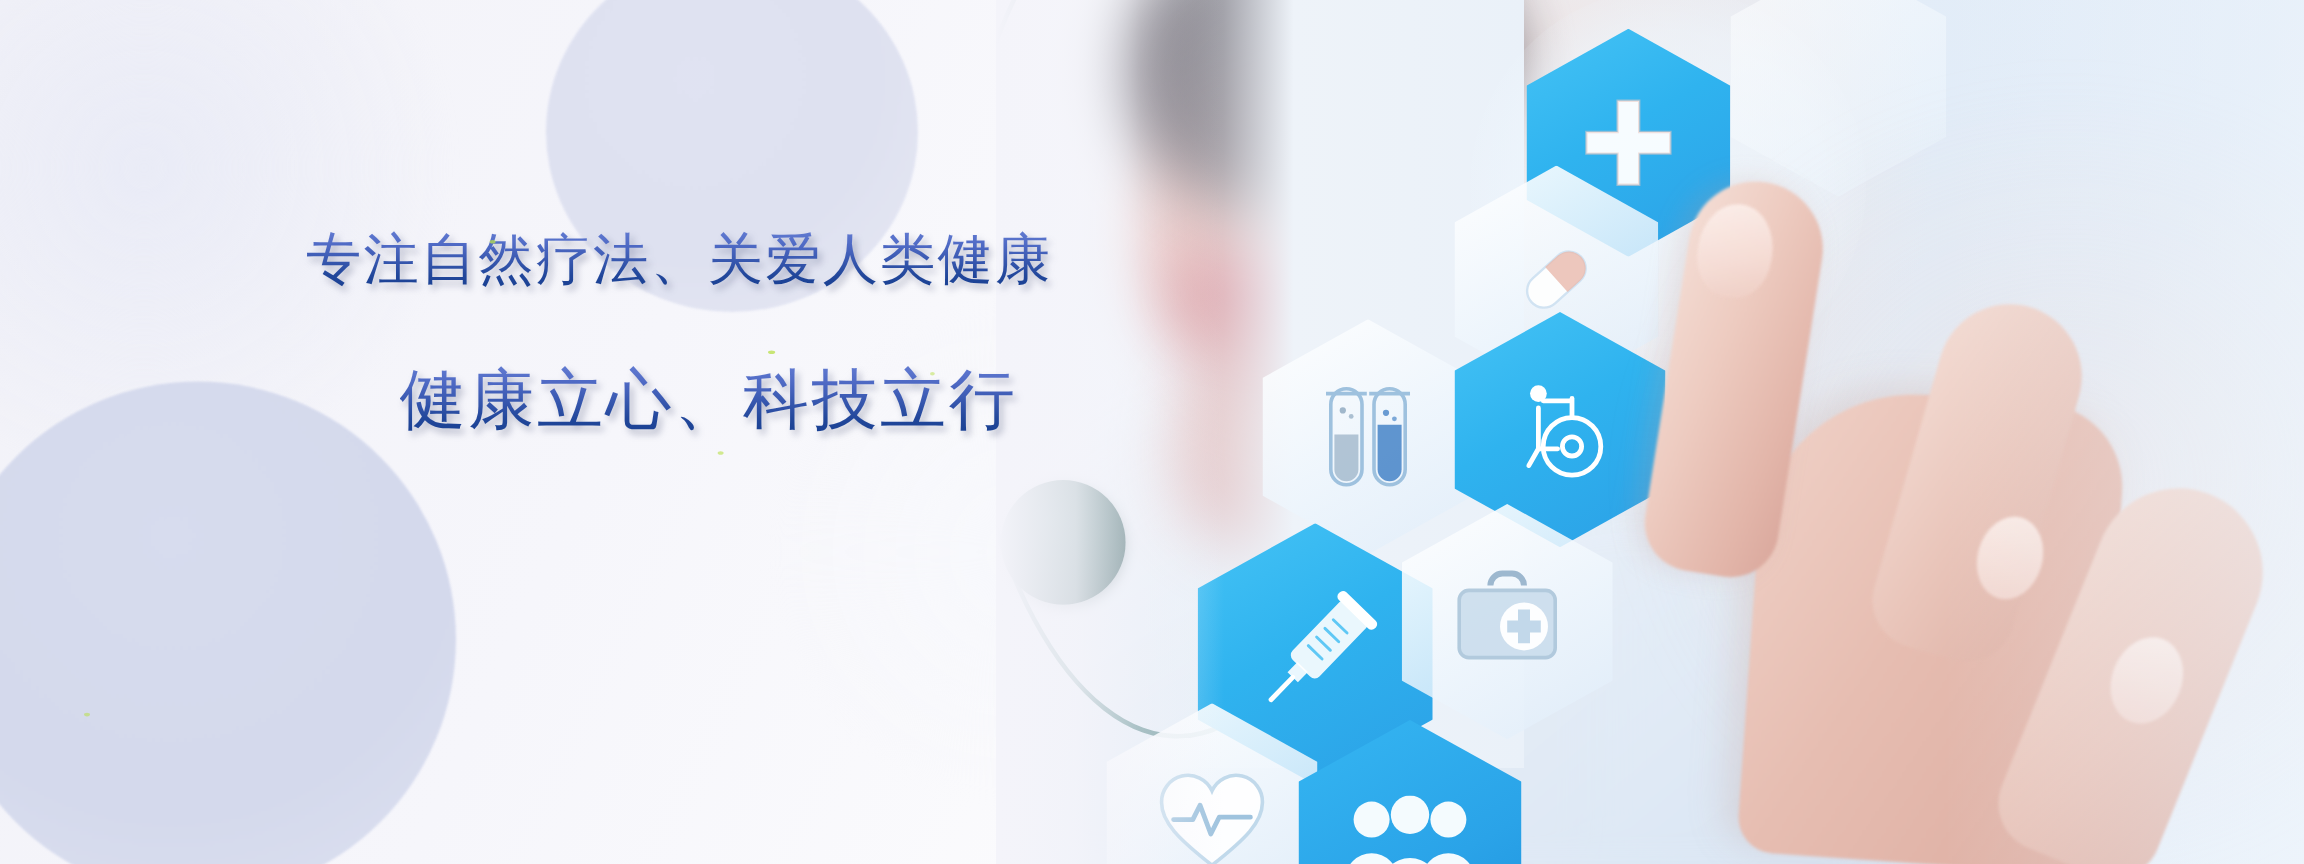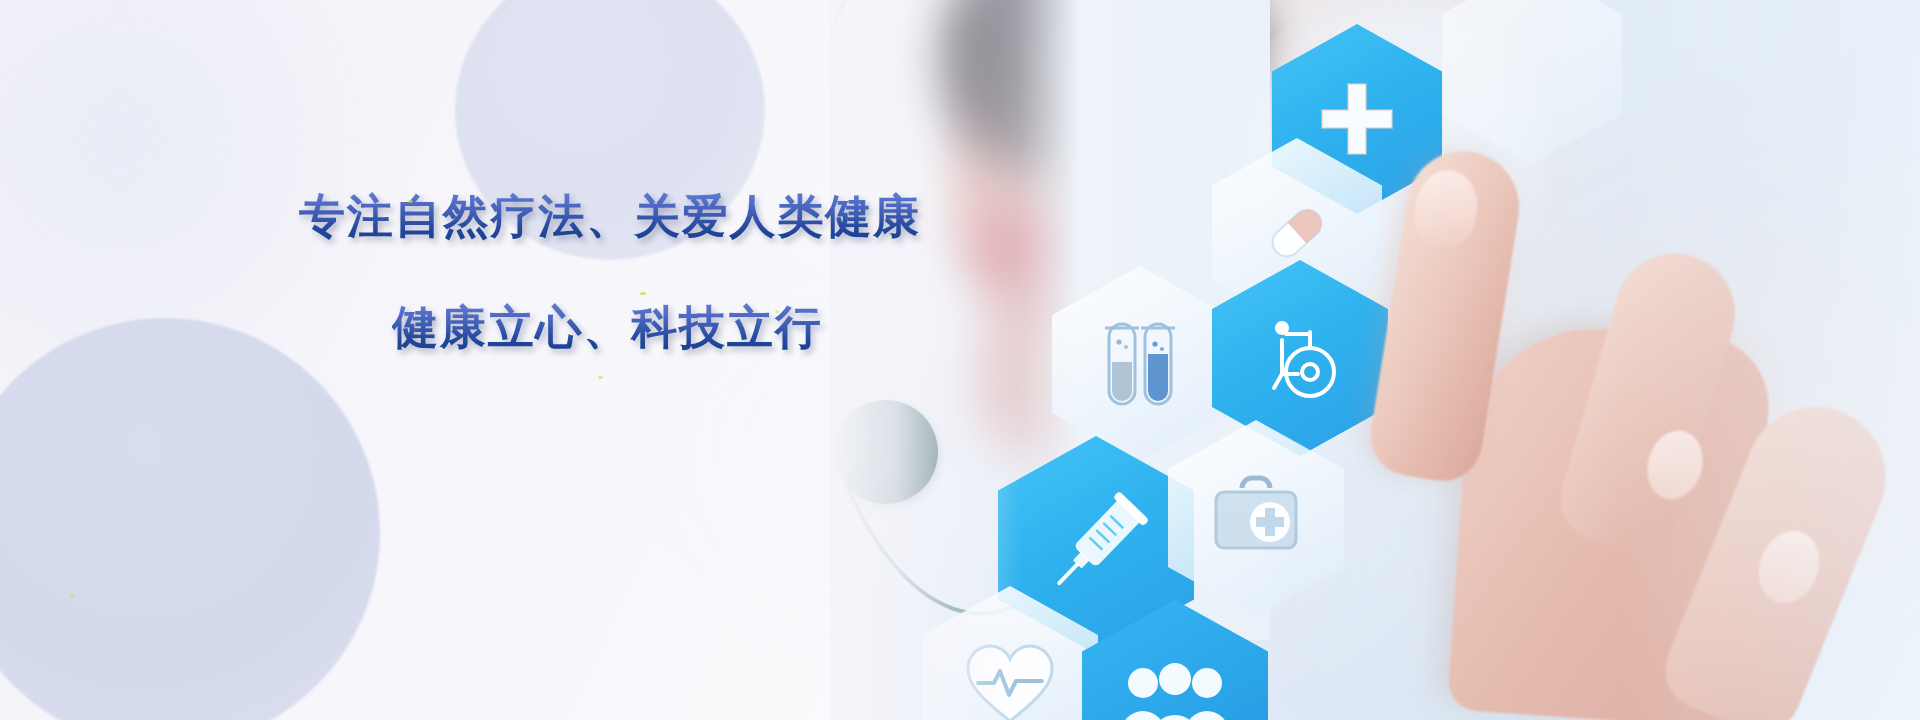--- a/index.html
+++ b/index.html
@@ -37,32 +37,31 @@
     filter:blur(8px);
   }
 
   
   .headline{
     position:absolute;left:0;top:0;width:900px;height:720px;
     z-index:40;pointer-events:none;
   }
   .hl-line{
     position:absolute;
-    font-weight:bold;
+    font-weight:normal;
     letter-spacing:.04em;
     white-space:nowrap;
     background:linear-gradient(180deg,#6c84d8 0%,#4e69c4 30%,#22479b 70%,#123b8c 100%);
     -webkit-background-clip:text;background-clip:text;
     color:transparent;-webkit-text-fill-color:transparent;
     filter:drop-shadow(3px 4px 3px rgba(60,70,110,.35));
     pointer-events:auto;
-    margin-left:44px;
   }
   .hl-1{left:255px;top:186px;font-size:46px;}
-  .hl-2{left:348px;top:297px;font-size:46px;}
+  .hl-2{left:333px;top:297px;font-size:55px;}
 
   
   .speck{position:absolute;border-radius:50%;background:#b9e04a;opacity:.75;filter:blur(.4px);}
 
   
   .photo{
     position:absolute;left:830px;top:0;width:1090px;height:720px;overflow:hidden;
     background:
       radial-gradient(ellipse 520px 600px at 42% 20%,#efe3e1 0%,rgba(239,227,225,0) 62%),
       linear-gradient(120deg,#fbfcfe 0%,#eef4fb 26%,#e3edf8 50%,#dfeaf7 72%,#e9f1fa 100%);

